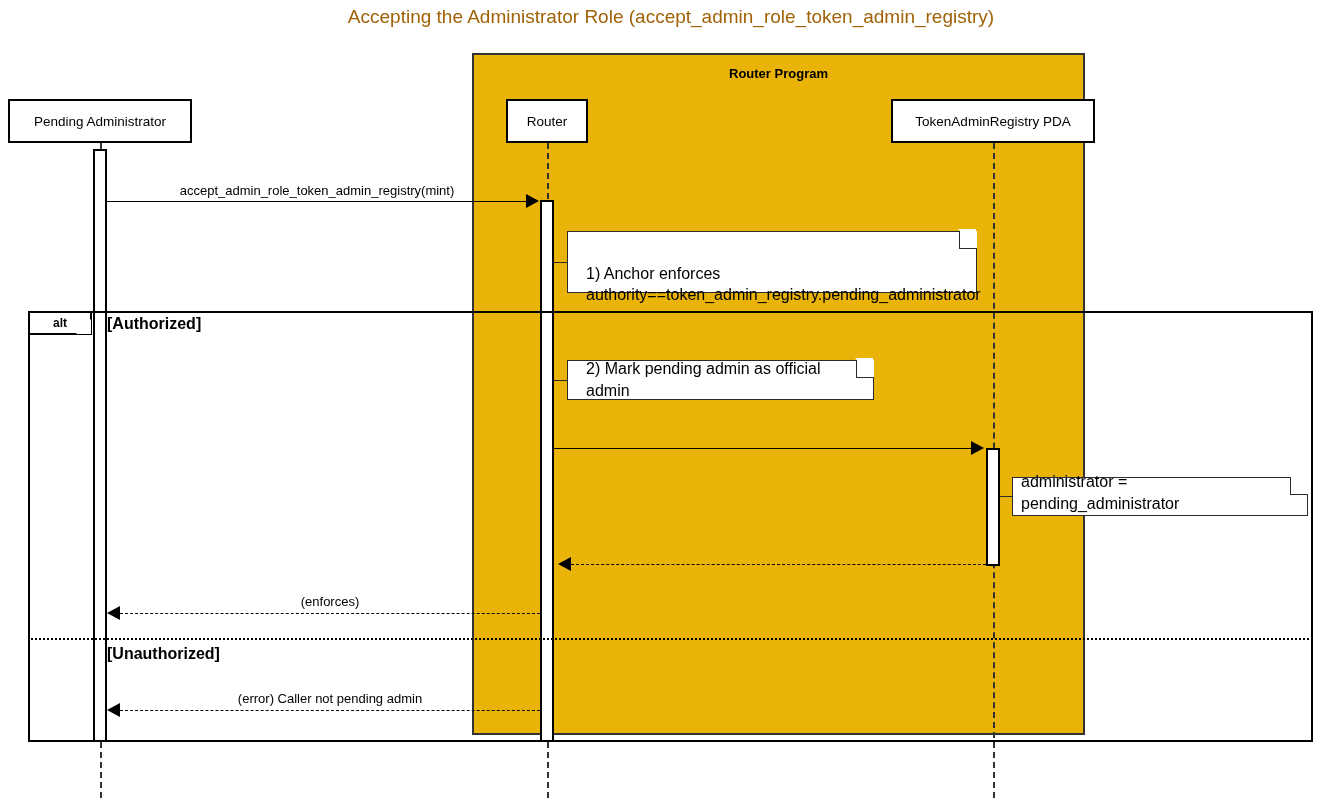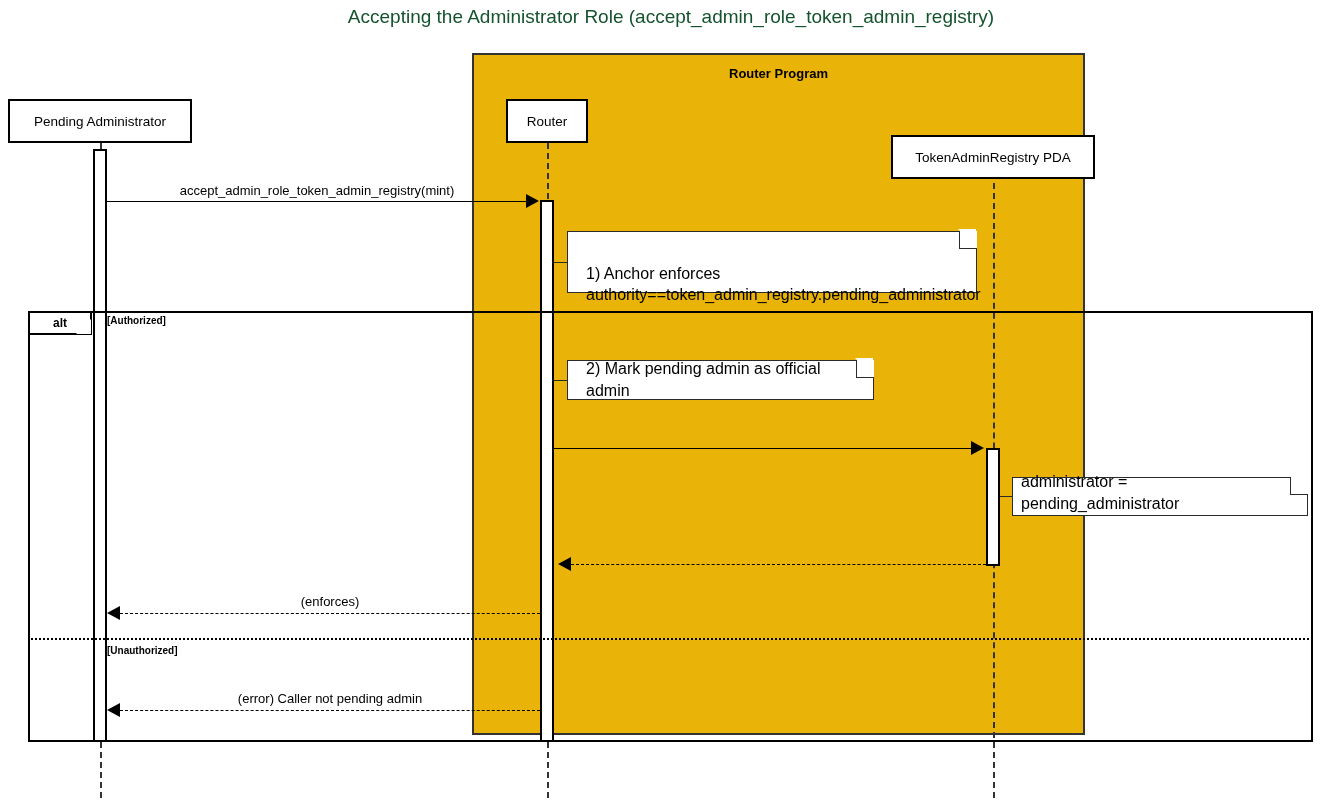--- a/index.html
+++ b/index.html
@@ -18,21 +18,21 @@
     background: #ffffff;
     overflow: hidden;
   }
   .diagram-title {
     position: absolute;
     left: 0;
     top: 6px;
     width: 1342px;
     text-align: center;
     font-size: 19px;
-    color: #14532d;
+    color: #a16207;
     white-space: nowrap;
   }
   
   .program-box {
     position: absolute;
     box-sizing: border-box;
     border: 2px solid #333333;
   }
   .program-label {
     position: absolute;
@@ -161,21 +161,21 @@
     content: "";
     position: absolute;
     right: -1px;
     bottom: -1px;
     width: 0; height: 0;
     border-bottom: 15px solid #ffffff;
     border-left: 15px solid transparent;
   }
   .guard {
     position: absolute;
-    font-size: 10px;
+    font-size: 16px;
     font-weight: bold;
     color: #000;
     white-space: nowrap;
   }
   .alt-divider {
     position: absolute;
     height: 0;
     border-top: 2.5px dotted #000000;
   }
 </style>
@@ -199,21 +199,21 @@
   <div class="activation" style="left:986px; top:448px; width:14px; height:118px;"></div>
 
   <div class="participant" style="left:8px; top:99px; width:184px; height:44px;">
     <span>Pending Administrator</span>
   </div>
 
   <div class="participant" style="left:506px; top:99px; width:82px; height:44px;">
     <span>Router</span>
   </div>
 
-  <div class="participant" style="left:891px; top:99px; width:204px; height:44px;margin-top:36px;">
+  <div class="participant" style="left:891px; top:99px; width:204px; height:44px;">
     <span>TokenAdminRegistry PDA</span>
   </div>
 
   <div class="msg-label" style="left:107px; top:183px; width:420px;">accept_admin_role_token_admin_registry(mint)</div>
   <div class="msg-line" style="left:107px; top:201px; width:420px;"></div>
   <div class="arrow-right" style="left:526px; top:194px;"></div>
 
   <div class="note-stem" style="left:554px; top:262px; width:14px;"></div>
   <div class="note" style="left:567px; top:231px; width:410px; height:62px;">
     <span>1) Anchor enforces

